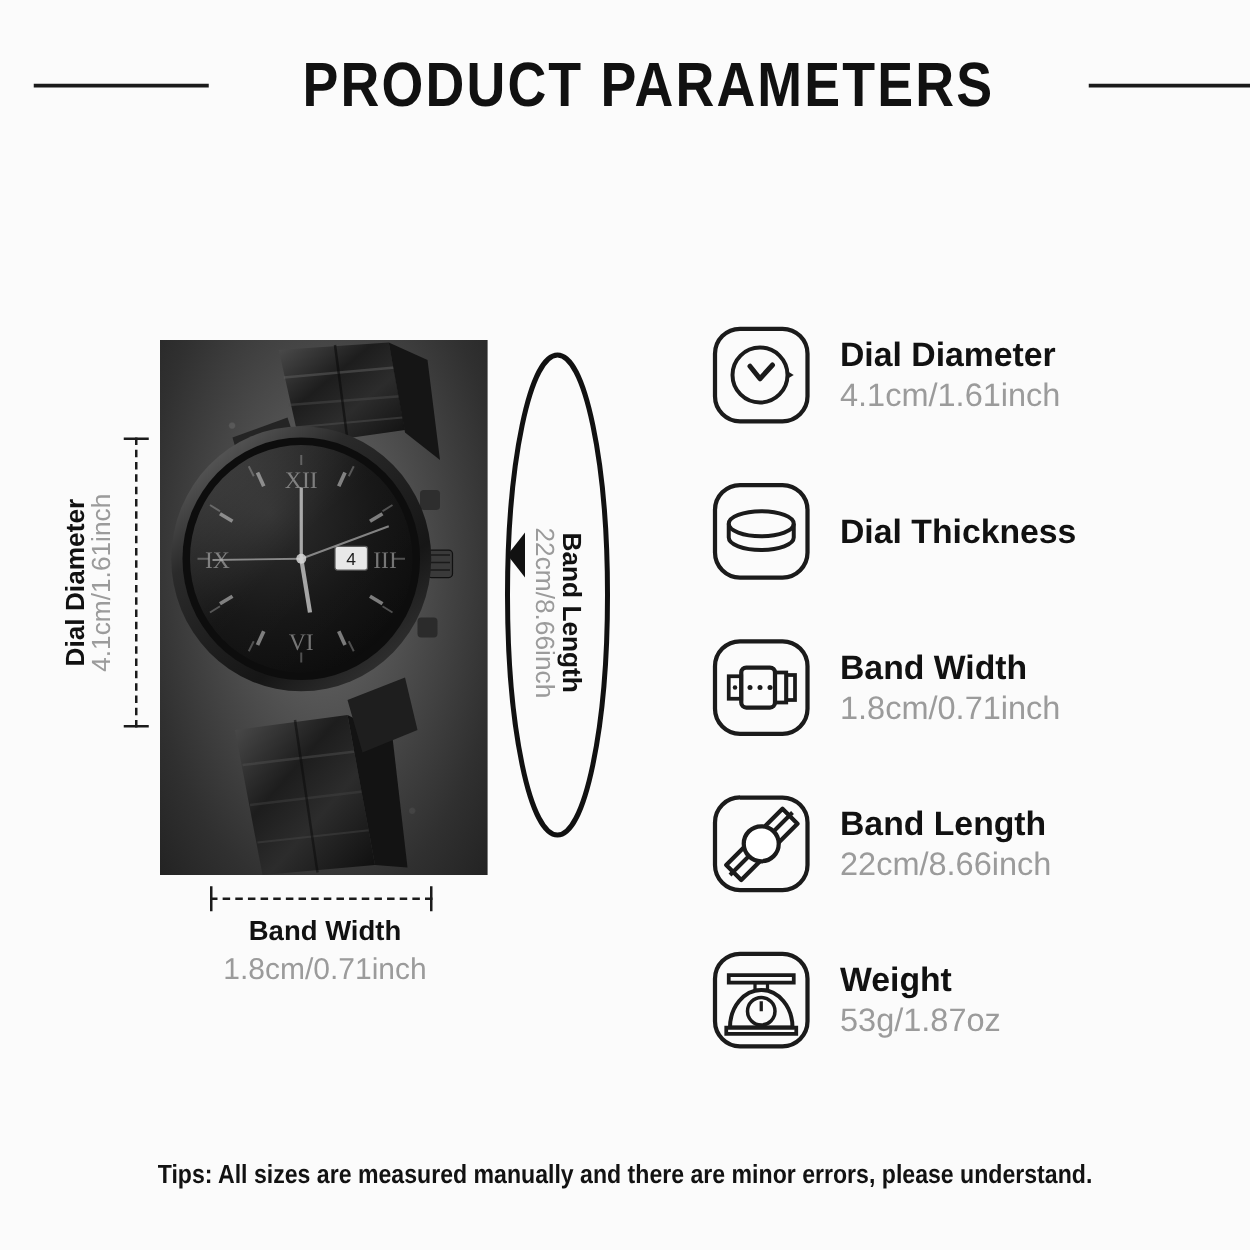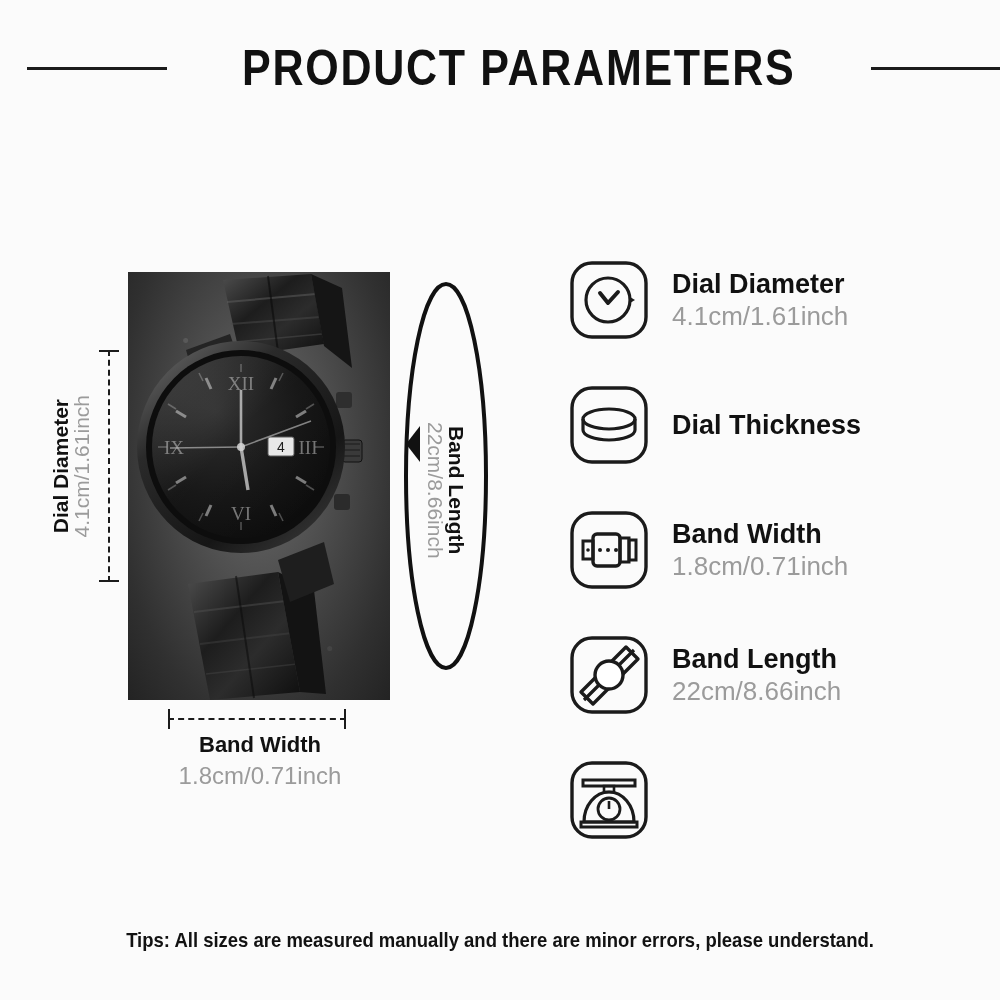--- a/index.html
+++ b/index.html
@@ -427,17 +427,21 @@
   <div class="spec-row">
     <svg class="spec-icon" viewBox="0 0 82 82">
       <rect x="4" y="4" width="74" height="74" rx="20" fill="none" stroke="#1b1b1b" stroke-width="3.4"></rect>
       <path d="M15 21 h52 v6 h-52 z" fill="none" stroke="#1b1b1b" stroke-width="3"></path>
       <path d="M36 27 h10 v6 h-10 z" fill="none" stroke="#1b1b1b" stroke-width="2.6"></path>
       <path d="M16 63 a25 30 0 0 1 50 0 z" fill="none" stroke="#1b1b1b" stroke-width="3.2"></path>
       <path d="M13 63 h56 v5 h-56 z" fill="none" stroke="#1b1b1b" stroke-width="3"></path>
       <circle cx="41" cy="50" r="11" fill="none" stroke="#1b1b1b" stroke-width="2.8"></circle>
       <line x1="41" y1="50" x2="41" y2="42" stroke="#1b1b1b" stroke-width="2.6"></line>
     </svg>
+    <div class="spec-text">
+      <div class="spec-name">Weight</div>
+      <div class="spec-value">53g/1.87oz</div>
+    </div>
   </div>
 
 </div>
 
 <div class="tips">Tips: All sizes are measured manually and there are minor errors, please understand.</div>
 
 </body></html>

